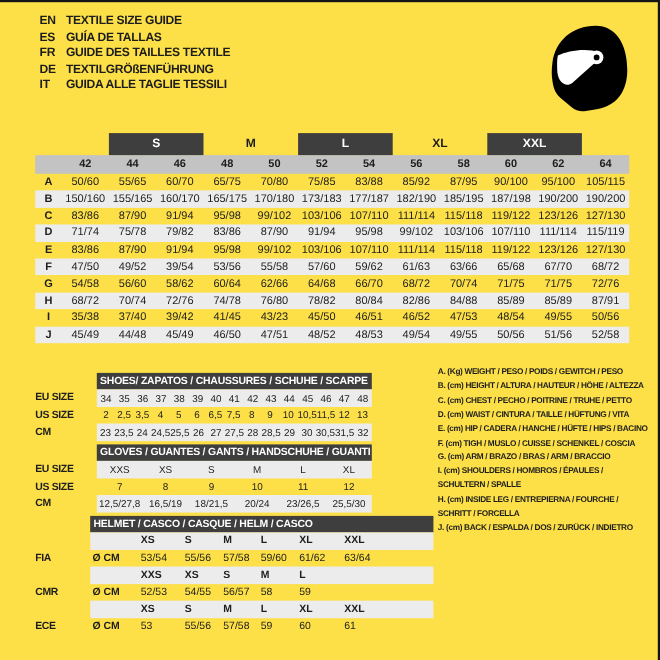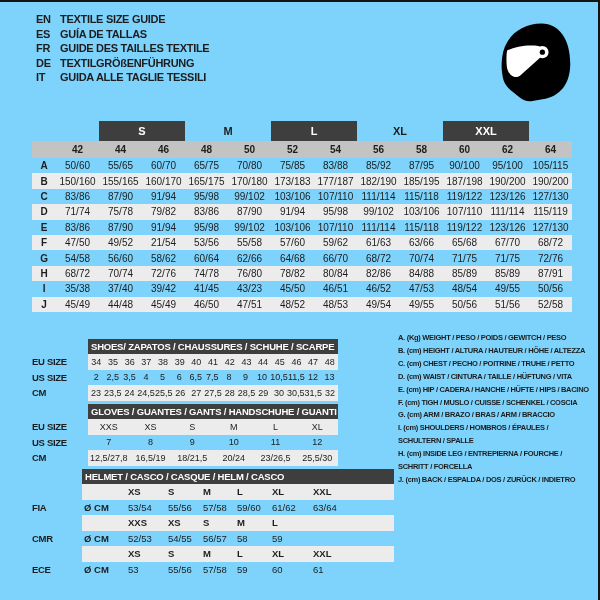--- a/index.html
+++ b/index.html
@@ -1,17 +1,17 @@
 <!DOCTYPE html>
 <html><head>
 <meta charset="utf-8">
 <style>
   html,body{margin:0;padding:0;background:#fff;}
   #canvas{
-    position:relative;width:600px;height:600px;background:#7dd3fc;
+    position:relative;width:600px;height:600px;background:#fde047;
     font-family:"Liberation Sans","DejaVu Sans",sans-serif;
     color:#1d1d1d;overflow:hidden;box-sizing:border-box;
     border-top:2px solid #141414;border-right:2px solid #141414;
   }
   
   #lang-list{position:absolute;left:36px;top:10px;}
   .lang-row{display:flex;height:14.5px;align-items:center;}
   .lang-code{width:24px;font-size:11px;font-weight:bold;letter-spacing:-0.3px;}
   .lang-title{font-size:11px;font-weight:bold;letter-spacing:-0.3px;}
   #helmet-icon{position:absolute;left:494px;top:16px;width:82px;height:88px;}
@@ -179,21 +179,21 @@
         <div class="mt-cell">111/114</div>
         <div class="mt-cell">115/118</div>
         <div class="mt-cell">119/122</div>
         <div class="mt-cell">123/126</div>
         <div class="mt-cell">127/130</div>
       </div>
       <div class="mt-row stripe">
         <div class="mt-letter">F</div>
         <div class="mt-cell">47/50</div>
         <div class="mt-cell">49/52</div>
-        <div class="mt-cell">21/54</div>
+        <div class="mt-cell">39/54</div>
         <div class="mt-cell">53/56</div>
         <div class="mt-cell">55/58</div>
         <div class="mt-cell">57/60</div>
         <div class="mt-cell">59/62</div>
         <div class="mt-cell">61/63</div>
         <div class="mt-cell">63/66</div>
         <div class="mt-cell">65/68</div>
         <div class="mt-cell">67/70</div>
         <div class="mt-cell">68/72</div>
       </div>

